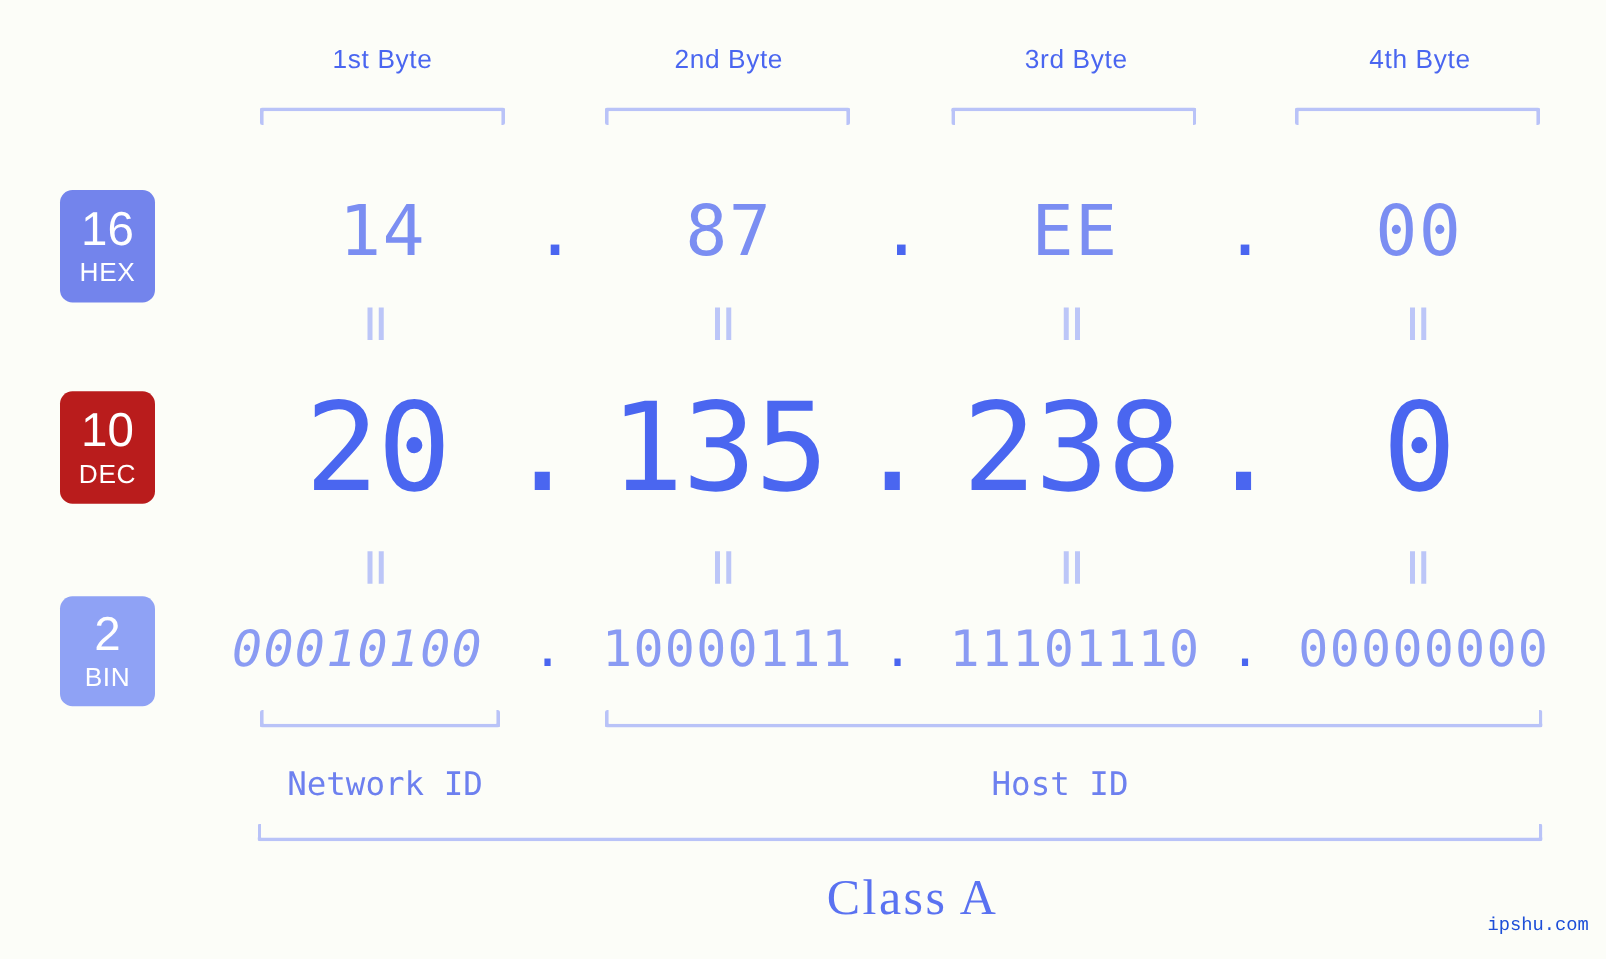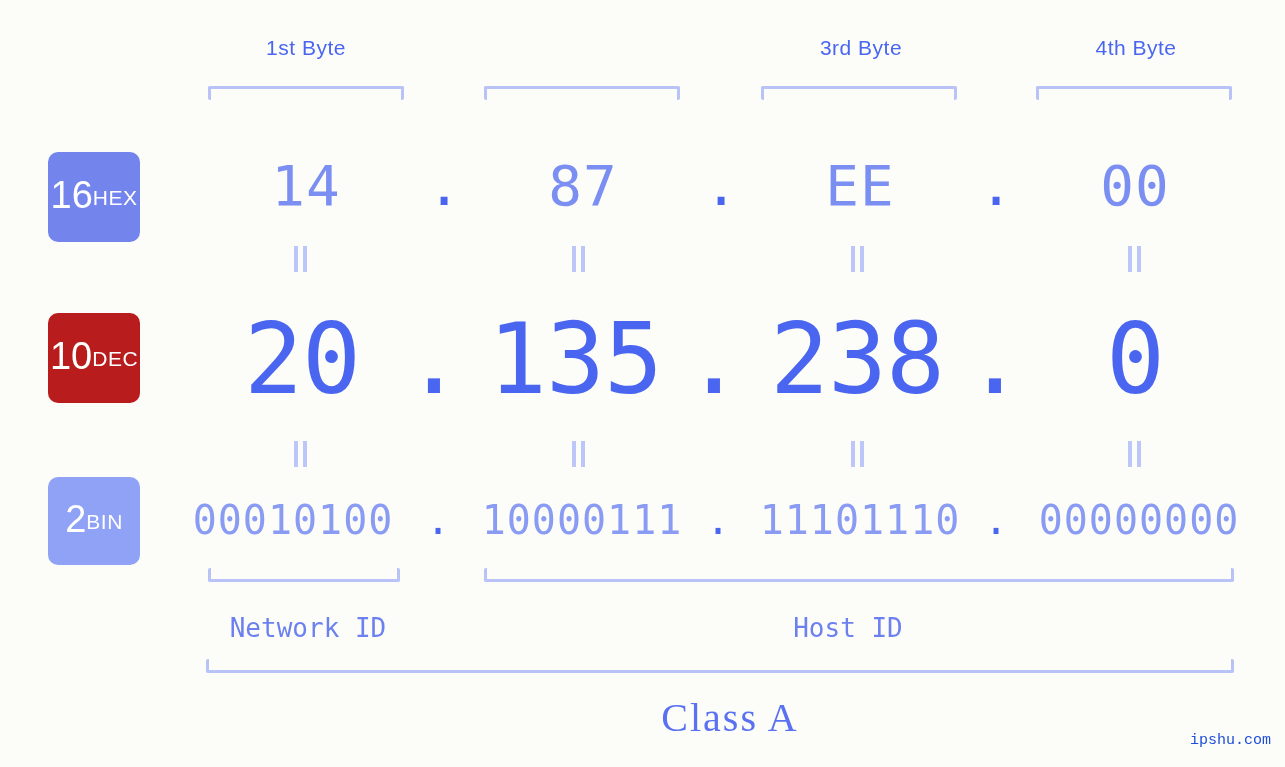--- a/index.html
+++ b/index.html
@@ -45,24 +45,25 @@
     border: 3px solid #b9c3f8;
     border-top: none;
     border-radius: 2px;
     height: 14px;
     box-sizing: border-box;
   }
 
   
   .badge {
     position: absolute;
-    width: 92px;
+    width: 76px;
     border-radius: 10px;
     color: #ffffff;
     display: flex;
+    flex-direction: column;
     align-items: center;
     justify-content: center;
     font-family: "Liberation Sans", sans-serif;
     line-height: 1;
     box-sizing: border-box;
   }
   .badge .num {
     font-size: 38px;
     font-weight: 400;
     letter-spacing: 0px;
@@ -161,20 +162,21 @@
     letter-spacing: 0px;
     white-space: nowrap;
   }
 </style>
 </head>
 <body>
 
 <div class="stage">
 
   <div class="byte-label" style="left:207px; top:37px; width:198px;">1st Byte</div>
+  <div class="byte-label" style="left:484px; top:37px; width:198px;">2nd Byte</div>
   <div class="byte-label" style="left:762px; top:37px; width:198px;">3rd Byte</div>
   <div class="byte-label" style="left:1037px; top:37px; width:198px;">4th Byte</div>
 
   <div class="bracket-top" style="left:208px; top:86px; width:196px;"></div>
   <div class="bracket-top" style="left:484px; top:86px; width:196px;"></div>
   <div class="bracket-top" style="left:761px; top:86px; width:196px;"></div>
   <div class="bracket-top" style="left:1036px; top:86px; width:196px;"></div>
 
   <div class="hexrow">
     <div class="badge" style="left:48px; top:152px; height:90px; background:#7384ec;">
@@ -245,21 +247,21 @@
       <i class="a"></i>
       <i class="b"></i>
     </div>
 
   <div class="binrow">
     <div class="badge" style="left:48px; top:477px; height:88px; background:#8fa2f5;">
       <span class="num">2</span>
       <span class="nm">BIN</span>
     </div>
 
-    <div class="val" style="left:187px; top:500px; width:212px;">00010100</div>
+    <div class="val" style="left:180px; top:500px; width:212px;font-style:italic;">00010100</div>
     <div class="dot" style="left:408px; top:500px; width:60px;">.</div>
 
     <div class="val" style="left:476px; top:500px; width:212px;">10000111</div>
     <div class="dot" style="left:688px; top:500px; width:60px;">.</div>
 
     <div class="val" style="left:754px; top:500px; width:212px;">11101110</div>
     <div class="dot" style="left:966px; top:500px; width:60px;">.</div>
 
     <div class="val" style="left:1033px; top:500px; width:212px;">00000000</div>
   </div>

